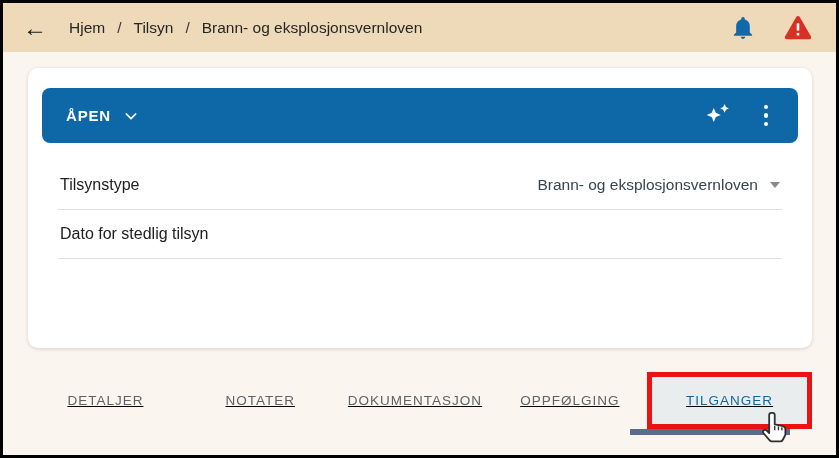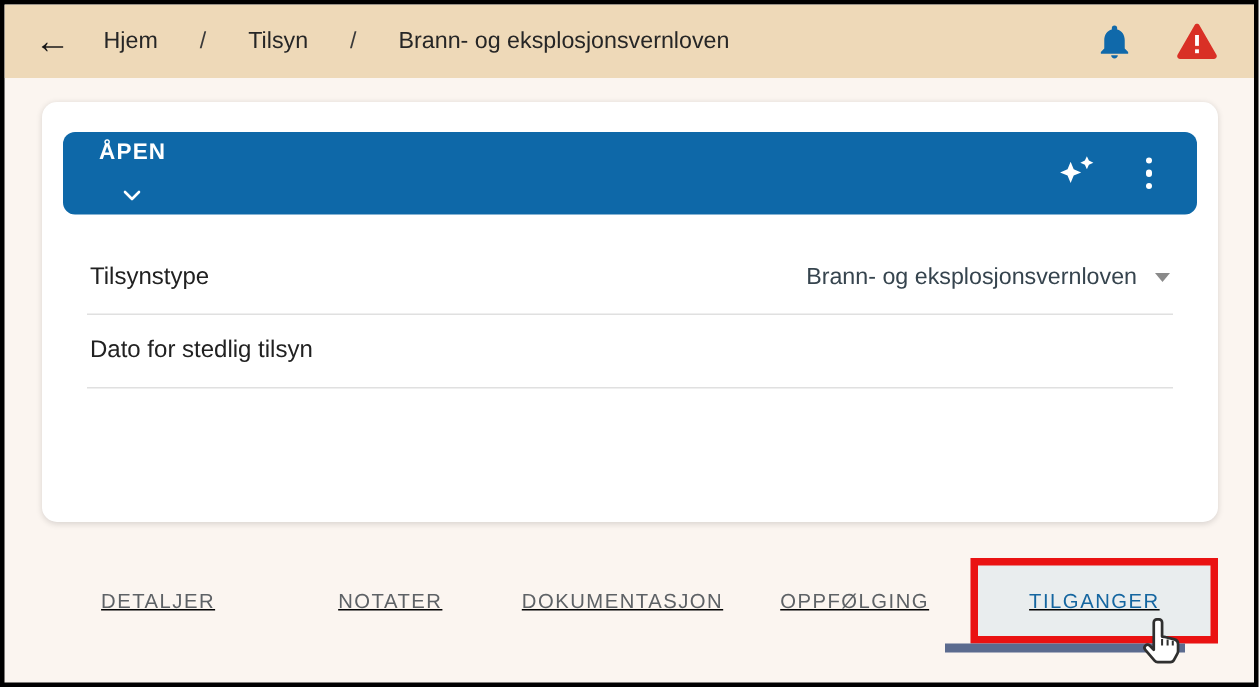--- a/index.html
+++ b/index.html
@@ -16,21 +16,21 @@
 
   
   .topbar {
     position: absolute; left: 0; top: 0;
     width: 833px; height: 49px;
     background: #eed9b8;
     display: flex; align-items: center;
     padding: 0 18px 0 20px;
   }
   .back-arrow { font-size: 24px; color: #151515; line-height: 1; cursor: pointer; margin-right: 22px; font-weight: bold; }
-  .breadcrumb { display: flex; align-items: flex-end; gap: 28px; font-size: 15.5px; color: #262626; }
+  .breadcrumb { display: flex; align-items: flex-end; gap: 12px; font-size: 15.5px; color: #262626; }
   .crumb { cursor: pointer; }
   .crumb-sep { color: #3a3a3a; }
   .topbar-icons { margin-left: auto; display: flex; align-items: center; gap: 28px; padding-right: 6px; }
   .topbar-icons svg { display: block; }
 
   
   .card {
     position: absolute; left: 25px; top: 65px;
     width: 784px; height: 280px;
     background: #ffffff;
@@ -39,21 +39,21 @@
   }
   .status-bar {
     margin: 20px 14px 18px 14px;
     height: 55px;
     background: #0e68a8;
     border-radius: 8px;
     display: flex; align-items: center;
     padding: 0 30px 0 24px;
     color: #ffffff;
   }
-  .status-left { display: flex; align-items: center; gap: 12px; cursor: pointer; flex-direction: column; }
+  .status-left { display: flex; align-items: center; gap: 12px; cursor: pointer; }
   .status-label { font-size: 15px; font-weight: bold; letter-spacing: 0.8px; }
   .status-right { margin-left: auto; display: flex; align-items: center; gap: 34px; }
   .icon-btn { cursor: pointer; display: flex; align-items: center; }
   .kebab { display: flex; flex-direction: column; gap: 4px; }
   .kebab span { width: 4.5px; height: 4.5px; border-radius: 50%; background: #ffffff; }
 
   
   .rows { padding: 0 16px; }
   .form-row {
     height: 49px;

